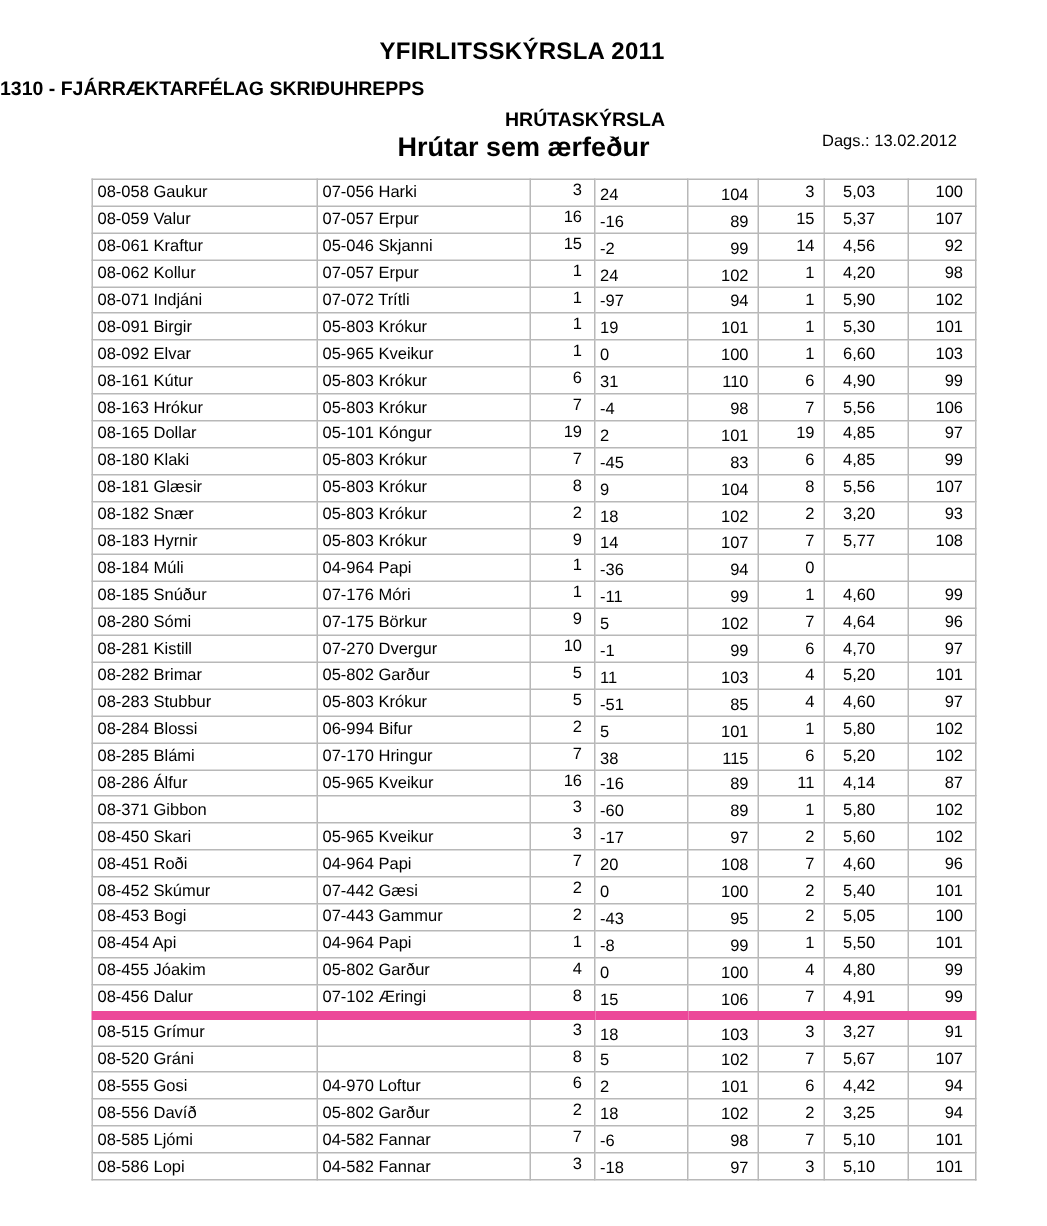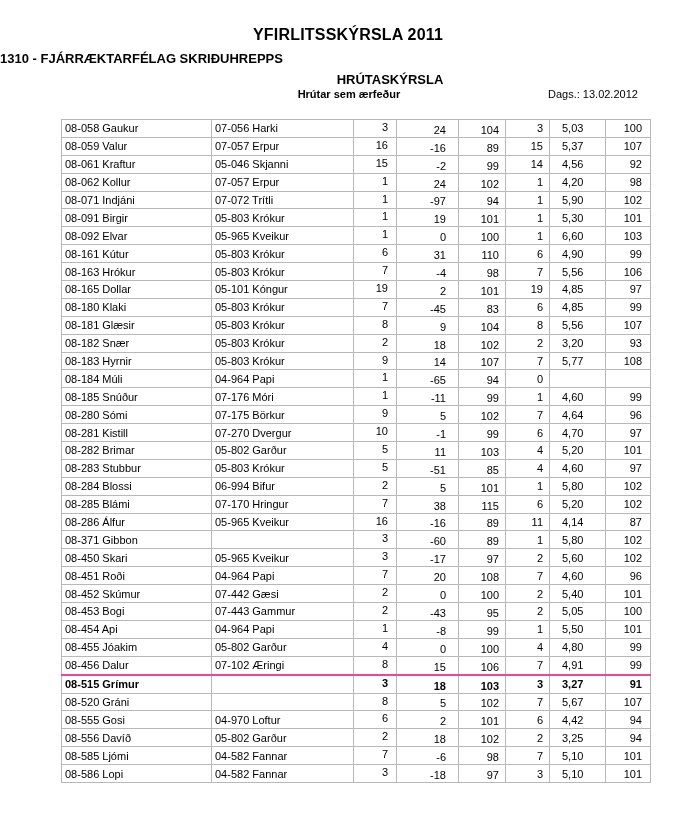--- a/index.html
+++ b/index.html
@@ -14,39 +14,39 @@
     .subtitle {
       position: absolute; left: 0; width: 698px; text-align: left;
       top: 51px; font-size: 13px; font-weight: bold;
     }
     .report-name {
       position: absolute; left: 0; width: 698px; text-align: center;
       top: 72px; font-size: 13px; font-weight: bold; margin-left: 41px;
     }
     .report-sub {
       position: absolute; left: 0; width: 698px; text-align: center;
-      top: 88px; font-size: 11px; font-weight: bold;
+      top: 88px; font-size: 18px; font-weight: bold;
     }
     .date {
       position: absolute; left: 548px; top: 88px; font-size: 11px; font-weight: normal;
     }
     table.rams {
       position: absolute; left: 61px; top: 119px;
       border-collapse: collapse; font-size: 11px;
       table-layout: fixed; width: 589px;
     }
     table.rams td {
       border: 1px solid #b8b8b8; height: 16.9px; padding: 0 3px;
       white-space: nowrap; overflow: hidden; line-height: 14px;
     }
-    table.rams tr.sep td { border-top: 2px solid #ec4899; font-weight: bold; }
+    table.rams tr.sep td { border-top: 6px solid #ec4899; }
     .c-ram { width: 144px; text-align: left; }
     .c-sire { width: 136px; text-align: left; }
     .c-n1 { width: 37px; text-align: right; padding-right: 8px !important; vertical-align: top; }
-    .c-n2 { width: 56px; text-align: right; padding-right: 12px !important; vertical-align: bottom; }
+    .c-n2 { width: 56px; padding-right: 12px !important; vertical-align: bottom; }
     .c-n3 { width: 41px; text-align: right; padding-right: 6px !important; vertical-align: bottom; }
     .c-n4 { width: 38px; text-align: right; padding-right: 6px !important; }
     .c-n5 { width: 50px; text-align: left; padding-left: 12px !important; }
     .c-n6 { width: 38px; text-align: right; padding-right: 8px !important; }
   </style>
 </head>
 <body>
 
 <div class="title">YFIRLITSSKÝRSLA 2011</div>
 <div class="subtitle">1310 - FJÁRRÆKTARFÉLAG SKRIÐUHREPPS</div>
@@ -203,21 +203,21 @@
         <td class="c-n2">14</td>
         <td class="c-n3">107</td>
         <td class="c-n4">7</td>
         <td class="c-n5">5,77</td>
         <td class="c-n6">108</td>
       </tr>
       <tr>
         <td class="c-ram">08-184 Múli</td>
         <td class="c-sire">04-964 Papi</td>
         <td class="c-n1">1</td>
-        <td class="c-n2">-65</td>
+        <td class="c-n2">-36</td>
         <td class="c-n3">94</td>
         <td class="c-n4">0</td>
         <td class="c-n5"></td>
         <td class="c-n6"></td>
       </tr>
       <tr>
         <td class="c-ram">08-185 Snúður</td>
         <td class="c-sire">07-176 Móri</td>
         <td class="c-n1">1</td>
         <td class="c-n2">-11</td>

